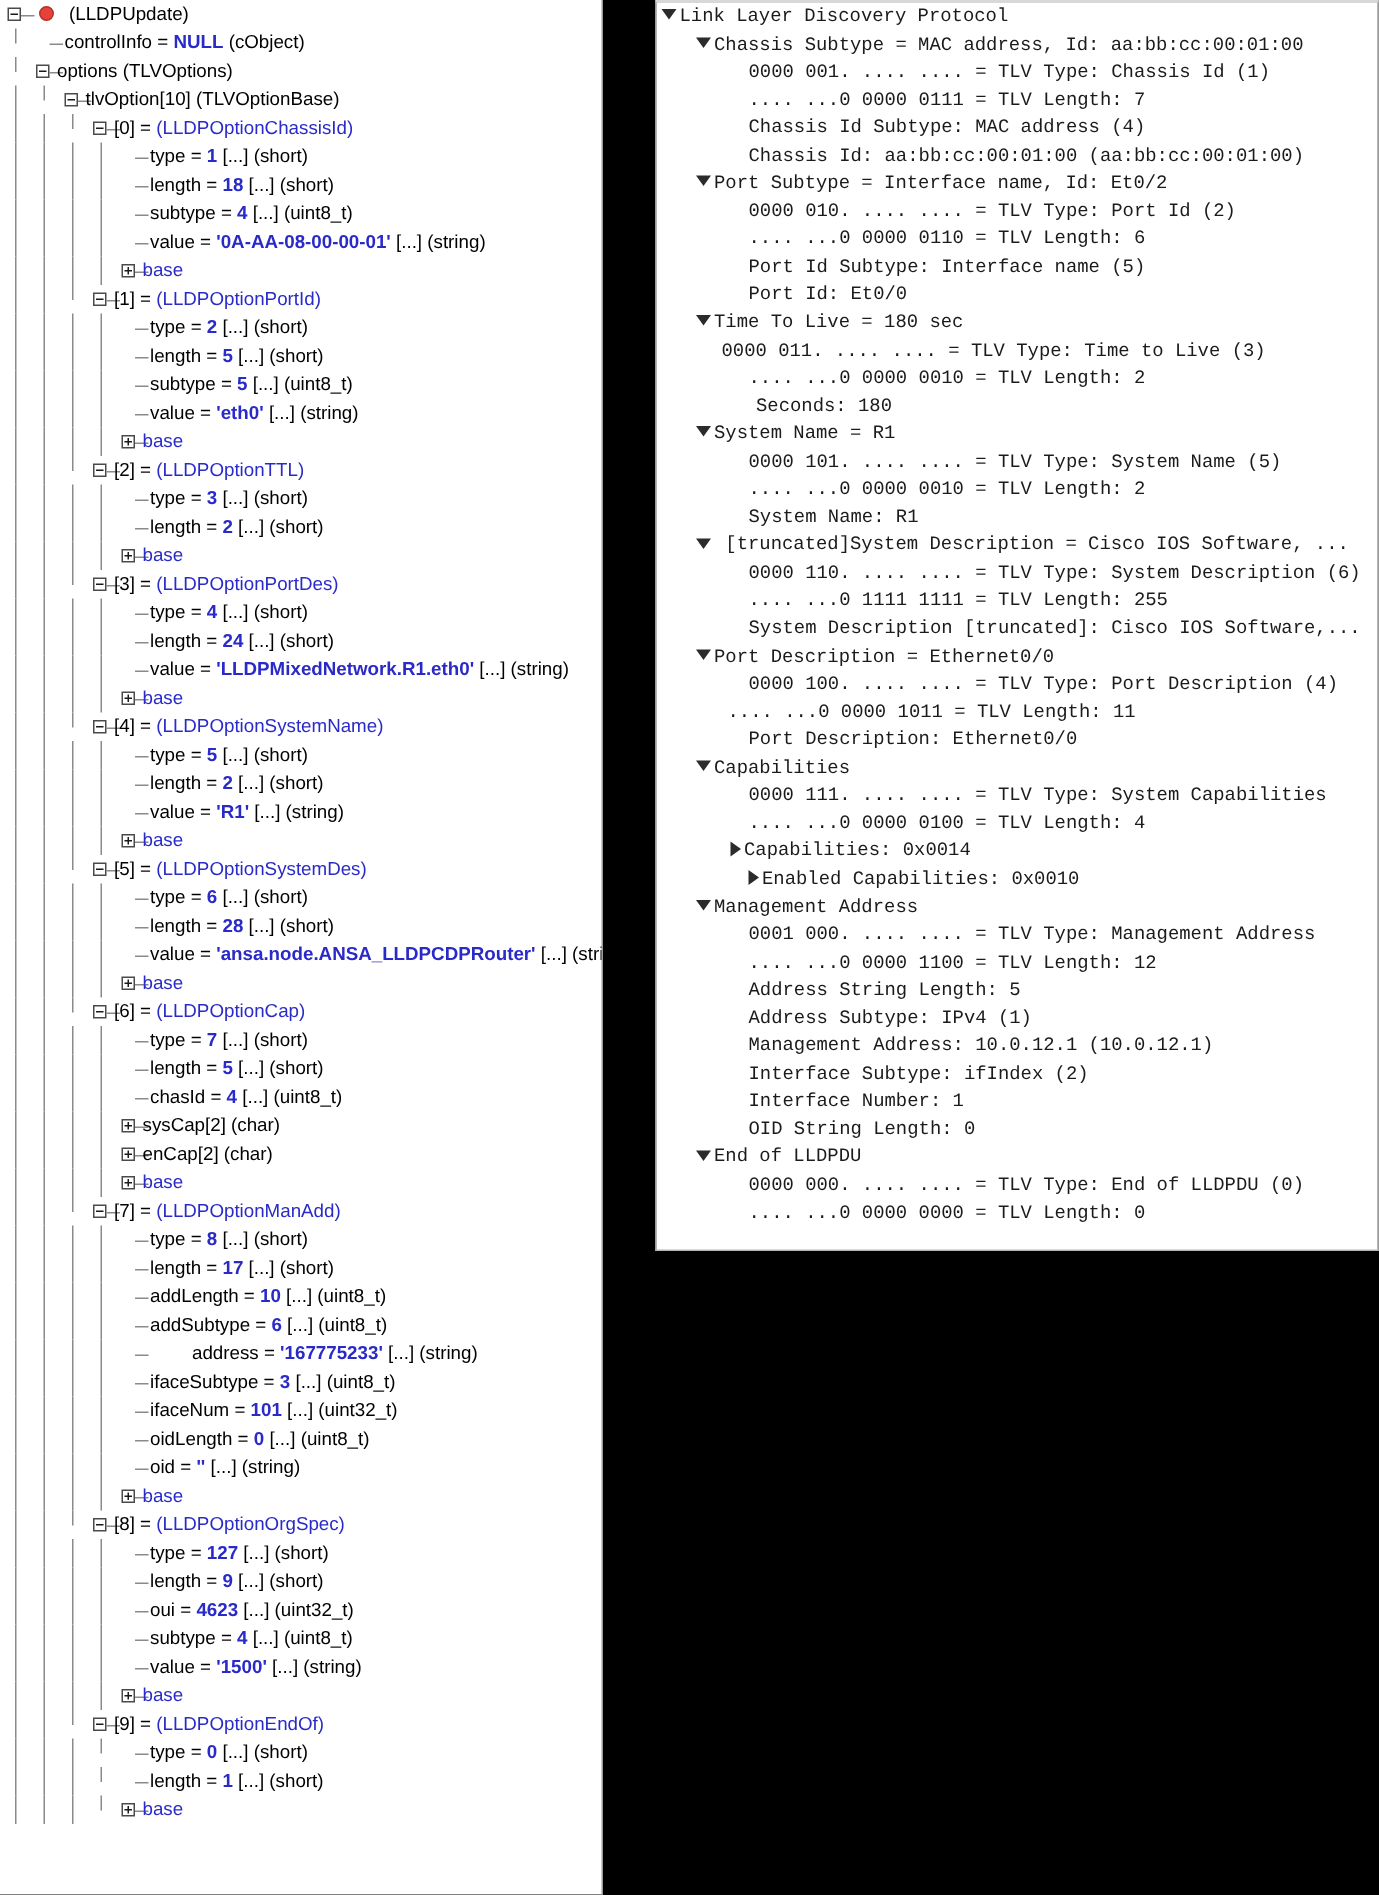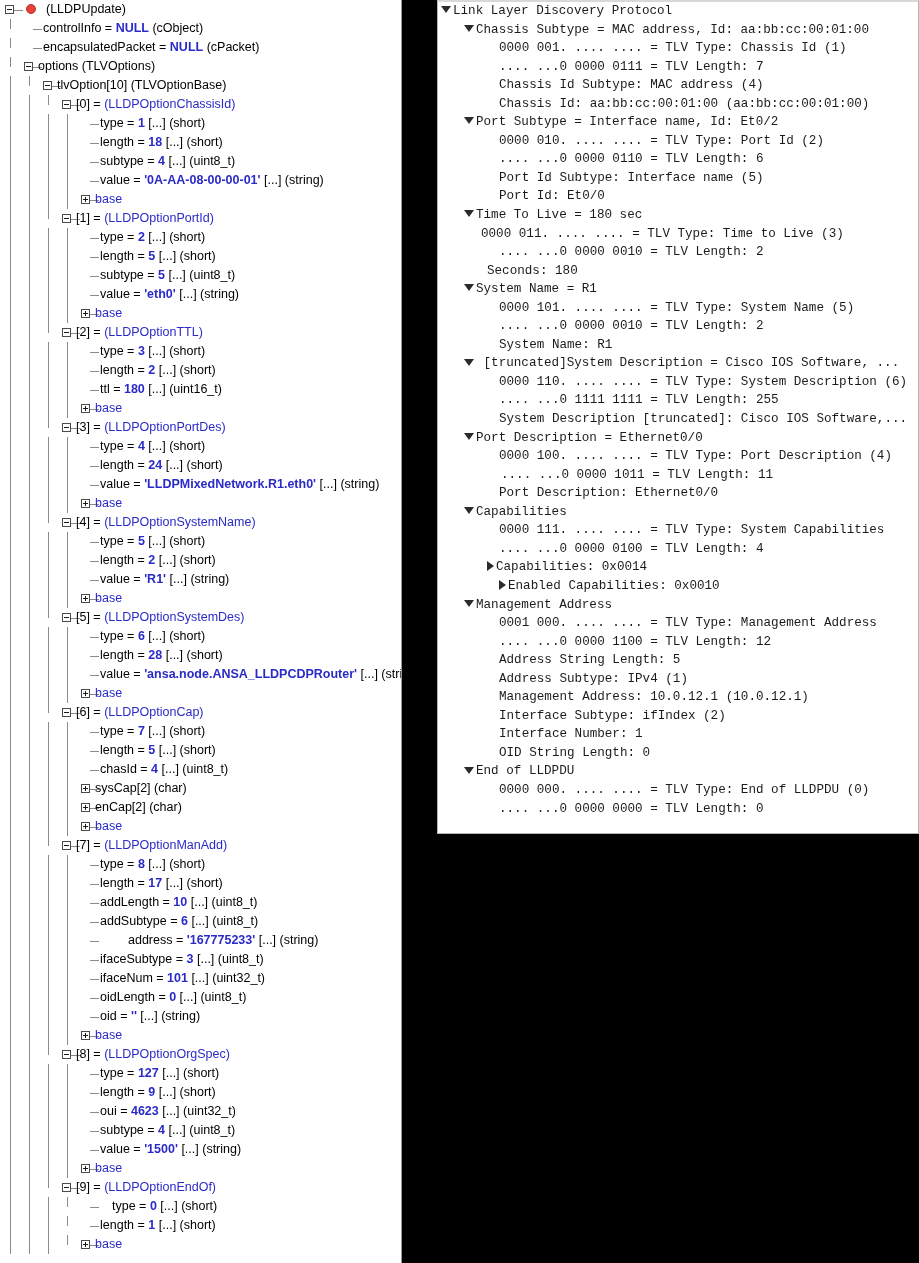--- a/index.html
+++ b/index.html
@@ -167,25 +167,20 @@
         <span class="tree-label" style="left: 46px;"><span class="plain">(LLDPUpdate)</span></span>
       </div>
       <div class="tree-row">
         <div class="guide half" style="left: 10px;"></div>
         <div class="elbow" style="left: 33px;"></div>
         <span class="tree-label" style="left: 43px;"><span class="nm">controlInfo = </span><span class="blu">NULL</span><span class="nm"> (cObject)</span></span>
       </div>
       <div class="tree-row">
         <div class="guide half" style="left: 10px;"></div>
         <div class="elbow" style="left: 33px;"></div>
-        <span class="tree-label" style="left: 43px;"><span class="nm">encapsulatedPacket = </span><span class="blu">NULL</span><span class="nm"> (cPacket)</span></span>
-      </div>
-      <div class="tree-row">
-        <div class="guide half" style="left: 10px;"></div>
-        <div class="elbow" style="left: 33px;"></div>
         <div class="toggle" style="left: 24px;"></div>
         <span class="tree-label" style="left: 38px;"><span class="nm">options (TLVOptions)</span></span>
       </div>
       <div class="tree-row">
         <div class="guide" style="left: 10px;"></div>
         <div class="guide half" style="left: 29px;"></div>
         <div class="elbow" style="left: 52px;"></div>
         <div class="toggle" style="left: 43px;"></div>
         <span class="tree-label" style="left: 57px;"><span class="nm">tlvOption[10] (TLVOptionBase)</span></span>
       </div>
@@ -310,28 +305,20 @@
         <div class="guide" style="left: 67px;"></div>
         <div class="elbow" style="left: 90px;"></div>
         <span class="tree-label" style="left: 100px;"><span class="nm">length = </span><span class="val">2</span><span class="nm"> [...]  (short)</span></span>
       </div>
       <div class="tree-row">
         <div class="guide" style="left: 10px;"></div>
         <div class="guide" style="left: 29px;"></div>
         <div class="guide" style="left: 48px;"></div>
         <div class="guide" style="left: 67px;"></div>
         <div class="elbow" style="left: 90px;"></div>
-        <span class="tree-label" style="left: 100px;"><span class="nm">ttl = </span><span class="val">180</span><span class="nm"> [...]  (uint16_t)</span></span>
-      </div>
-      <div class="tree-row">
-        <div class="guide" style="left: 10px;"></div>
-        <div class="guide" style="left: 29px;"></div>
-        <div class="guide" style="left: 48px;"></div>
-        <div class="guide" style="left: 67px;"></div>
-        <div class="elbow" style="left: 90px;"></div>
         <div class="toggle plus" style="left: 81px;"></div>
         <span class="tree-label" style="left: 95px;"><span class="cls">base</span></span>
       </div>
       <div class="tree-row">
         <div class="guide" style="left: 10px;"></div>
         <div class="guide" style="left: 29px;"></div>
         <div class="guide half" style="left: 48px;"></div>
         <div class="elbow" style="left: 71px;"></div>
         <div class="toggle" style="left: 62px;"></div>
         <span class="tree-label" style="left: 76px;"><span class="nm">[3] = </span><span class="cls">(LLDPOptionPortDes)</span></span>
@@ -663,21 +650,21 @@
         <div class="elbow" style="left: 71px;"></div>
         <div class="toggle" style="left: 62px;"></div>
         <span class="tree-label" style="left: 76px;"><span class="nm">[9] = </span><span class="cls">(LLDPOptionEndOf)</span></span>
       </div>
       <div class="tree-row">
         <div class="guide" style="left: 10px;"></div>
         <div class="guide" style="left: 29px;"></div>
         <div class="guide" style="left: 48px;"></div>
         <div class="guide half" style="left: 67px;"></div>
         <div class="elbow" style="left: 90px;"></div>
-        <span class="tree-label" style="left: 100px; margin-left: 12px;"><span class="nm">type = </span><span class="val">0</span><span class="nm"> [...]  (short)</span></span>
+        <span class="tree-label" style="left: 100px;"><span class="nm">type = </span><span class="val">0</span><span class="nm"> [...]  (short)</span></span>
       </div>
       <div class="tree-row">
         <div class="guide" style="left: 10px;"></div>
         <div class="guide" style="left: 29px;"></div>
         <div class="guide" style="left: 48px;"></div>
         <div class="guide half" style="left: 67px;"></div>
         <div class="elbow" style="left: 90px;"></div>
         <span class="tree-label" style="left: 100px;"><span class="nm">length = </span><span class="val">1</span><span class="nm"> [...]  (short)</span></span>
       </div>
       <div class="tree-row">
@@ -701,32 +688,32 @@
       <div class="pkt-row" style="padding-left: 49px;"><span class="tri none"></span><span class="pkt-text">Chassis Id Subtype: MAC address (4)</span></div>
       <div class="pkt-row" style="padding-left: 49px;"><span class="tri none"></span><span class="pkt-text">Chassis Id: aa:bb:cc:00:01:00 (aa:bb:cc:00:01:00)</span></div>
       <div class="pkt-row" style="padding-left: 26px;"><span class="tri down"></span><span class="pkt-text">Port Subtype = Interface name, Id: Et0/2</span></div>
       <div class="pkt-row" style="padding-left: 49px;"><span class="tri none"></span><span class="pkt-text">0000 010. .... .... = TLV Type: Port Id (2)</span></div>
       <div class="pkt-row" style="padding-left: 49px;"><span class="tri none"></span><span class="pkt-text">.... ...0 0000 0110 = TLV Length: 6</span></div>
       <div class="pkt-row" style="padding-left: 49px;"><span class="tri none"></span><span class="pkt-text">Port Id Subtype: Interface name (5)</span></div>
       <div class="pkt-row" style="padding-left: 49px;"><span class="tri none"></span><span class="pkt-text">Port Id: Et0/0</span></div>
       <div class="pkt-row" style="padding-left: 26px;"><span class="tri down"></span><span class="pkt-text">Time To Live = 180 sec</span></div>
       <div class="pkt-row" style="padding-left: 31px;"><span class="tri none"></span><span class="pkt-text">0000 011. .... .... = TLV Type: Time to Live (3)</span></div>
       <div class="pkt-row" style="padding-left: 49px;"><span class="tri none"></span><span class="pkt-text">.... ...0 0000 0010 = TLV Length: 2</span></div>
-      <div class="pkt-row" style="padding-left: 37px;"><span class="tri none"></span><span class="pkt-text">Seconds: 180</span></div>
+      <div class="pkt-row" style="padding-left: 54px;"><span class="tri none"></span><span class="pkt-text">Seconds: 180</span></div>
       <div class="pkt-row" style="padding-left: 26px;"><span class="tri down"></span><span class="pkt-text">System Name = R1</span></div>
       <div class="pkt-row" style="padding-left: 49px;"><span class="tri none"></span><span class="pkt-text">0000 101. .... .... = TLV Type: System Name (5)</span></div>
       <div class="pkt-row" style="padding-left: 49px;"><span class="tri none"></span><span class="pkt-text">.... ...0 0000 0010 = TLV Length: 2</span></div>
       <div class="pkt-row" style="padding-left: 49px;"><span class="tri none"></span><span class="pkt-text">System Name: R1</span></div>
       <div class="pkt-row" style="padding-left: 26px;"><span class="tri down"></span><span class="pkt-text"> [truncated]System Description = Cisco IOS Software, ...</span></div>
       <div class="pkt-row" style="padding-left: 49px;"><span class="tri none"></span><span class="pkt-text">0000 110. .... .... = TLV Type: System Description (6)</span></div>
       <div class="pkt-row" style="padding-left: 49px;"><span class="tri none"></span><span class="pkt-text">.... ...0 1111 1111 = TLV Length: 255</span></div>
       <div class="pkt-row" style="padding-left: 49px;"><span class="tri none"></span><span class="pkt-text">System Description [truncated]: Cisco IOS Software,...</span></div>
       <div class="pkt-row" style="padding-left: 26px;"><span class="tri down"></span><span class="pkt-text">Port Description = Ethernet0/0</span></div>
       <div class="pkt-row" style="padding-left: 49px;"><span class="tri none"></span><span class="pkt-text">0000 100. .... .... = TLV Type: Port Description (4)</span></div>
-      <div class="pkt-row" style="padding-left: 51px;"><span class="tri none"></span><span class="pkt-text">.... ...0 0000 1011 = TLV Length: 11</span></div>
+      <div class="pkt-row" style="padding-left: 35px;"><span class="tri none"></span><span class="pkt-text">.... ...0 0000 1011 = TLV Length: 11</span></div>
       <div class="pkt-row" style="padding-left: 49px;"><span class="tri none"></span><span class="pkt-text">Port Description: Ethernet0/0</span></div>
       <div class="pkt-row" style="padding-left: 26px;"><span class="tri down"></span><span class="pkt-text">Capabilities</span></div>
       <div class="pkt-row" style="padding-left: 49px;"><span class="tri none"></span><span class="pkt-text">0000 111. .... .... = TLV Type: System Capabilities</span></div>
       <div class="pkt-row" style="padding-left: 49px;"><span class="tri none"></span><span class="pkt-text">.... ...0 0000 0100 = TLV Length: 4</span></div>
       <div class="pkt-row" style="padding-left: 49px;"><span class="tri right"></span><span class="pkt-text">Capabilities: 0x0014</span></div>
       <div class="pkt-row" style="padding-left: 61px;"><span class="tri right"></span><span class="pkt-text">Enabled Capabilities: 0x0010</span></div>
       <div class="pkt-row" style="padding-left: 26px;"><span class="tri down"></span><span class="pkt-text">Management Address</span></div>
       <div class="pkt-row" style="padding-left: 49px;"><span class="tri none"></span><span class="pkt-text">0001 000. .... .... = TLV Type: Management Address</span></div>
       <div class="pkt-row" style="padding-left: 49px;"><span class="tri none"></span><span class="pkt-text">.... ...0 0000 1100 = TLV Length: 12</span></div>
       <div class="pkt-row" style="padding-left: 49px;"><span class="tri none"></span><span class="pkt-text">Address String Length: 5</span></div>

